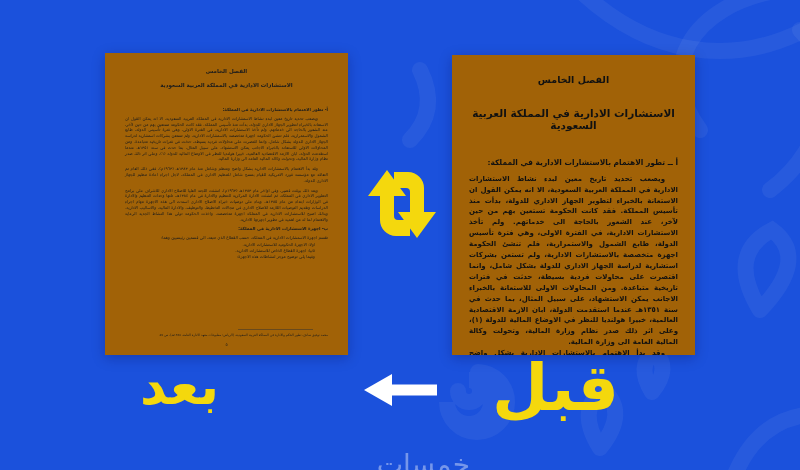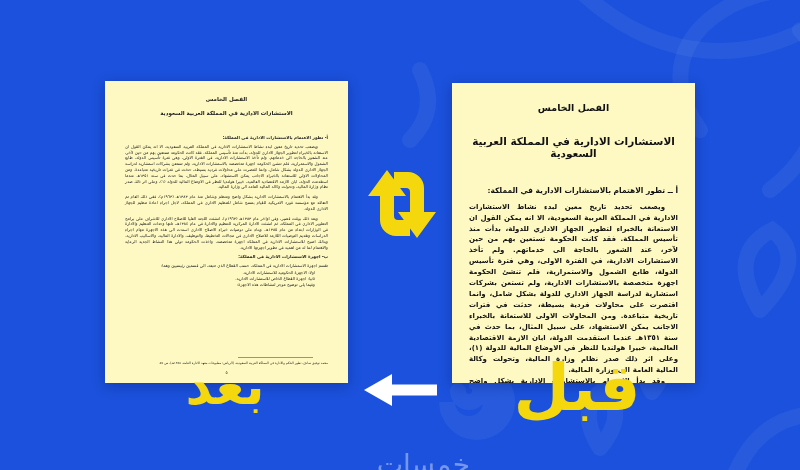--- a/index.html
+++ b/index.html
@@ -3,23 +3,22 @@
 <meta charset="utf-8">
 <style>
   html,body{margin:0;padding:0;}
   body{
     width:800px;height:470px;position:relative;overflow:hidden;
     background:#1B51DC;
     font-family:"DejaVu Sans",sans-serif;
   }
   .ornaments{position:absolute;inset:0;pointer-events:none;}
   .page{
-    position:absolute;background:#fef9c3;overflow:hidden;
+    position:absolute;background:#a16207;overflow:hidden;
     box-shadow:0 3px 12px rgba(0,12,70,.28);
-    margin-top:28px;
   }
   .page-after{left:105px;top:53px;width:243px;height:302px;}
   .page-before{left:452px;top:55px;width:243px;height:300px;}
   .page-inner{
     width:200%;height:200%;
     transform:scale(.5);transform-origin:top left;
     direction:rtl;box-sizing:border-box;
     display:flex;flex-direction:column;
     color:#1c1c1c;
   }
@@ -38,21 +37,21 @@
   
   .page-before .page-inner{padding:38px 34px 18px 34px;filter:blur(.45px);color:#111;}
   .b-chapter{font-size:19px;font-weight:bold;text-align:center;margin:0 0 44px 0;}
   .b-doctitle{font-size:21px;font-weight:bold;text-align:center;margin:0 0 54px 0;}
   .b-head{font-size:15px;font-weight:bold;margin:0 0 12px 0;}
   .b-par{font-size:14px;font-weight:700;line-height:21.8px;text-align:justify;text-indent:26px;margin:0;word-spacing:1px;}
   
   .swap-icon{position:absolute;left:366px;top:170px;width:72px;height:68px;}
   
   .big-label{
-    position:absolute;direction:rtl;text-align:center;
+    position:absolute;direction:rtl;text-align:left;
     color:#F4D80D;font-weight:bold;
   }
   .label-after{left:140px;top:356px;width:170px;font-size:52px;}
   .label-before{left:492px;top:350px;width:170px;font-size:65px;}
   .left-arrow{position:absolute;left:364px;top:372px;width:73px;height:36px;}
   
   .watermark{
     position:absolute;left:330px;top:448px;width:140px;
     text-align:right;direction:rtl;
     font-size:28px;font-weight:normal;letter-spacing:1px;

